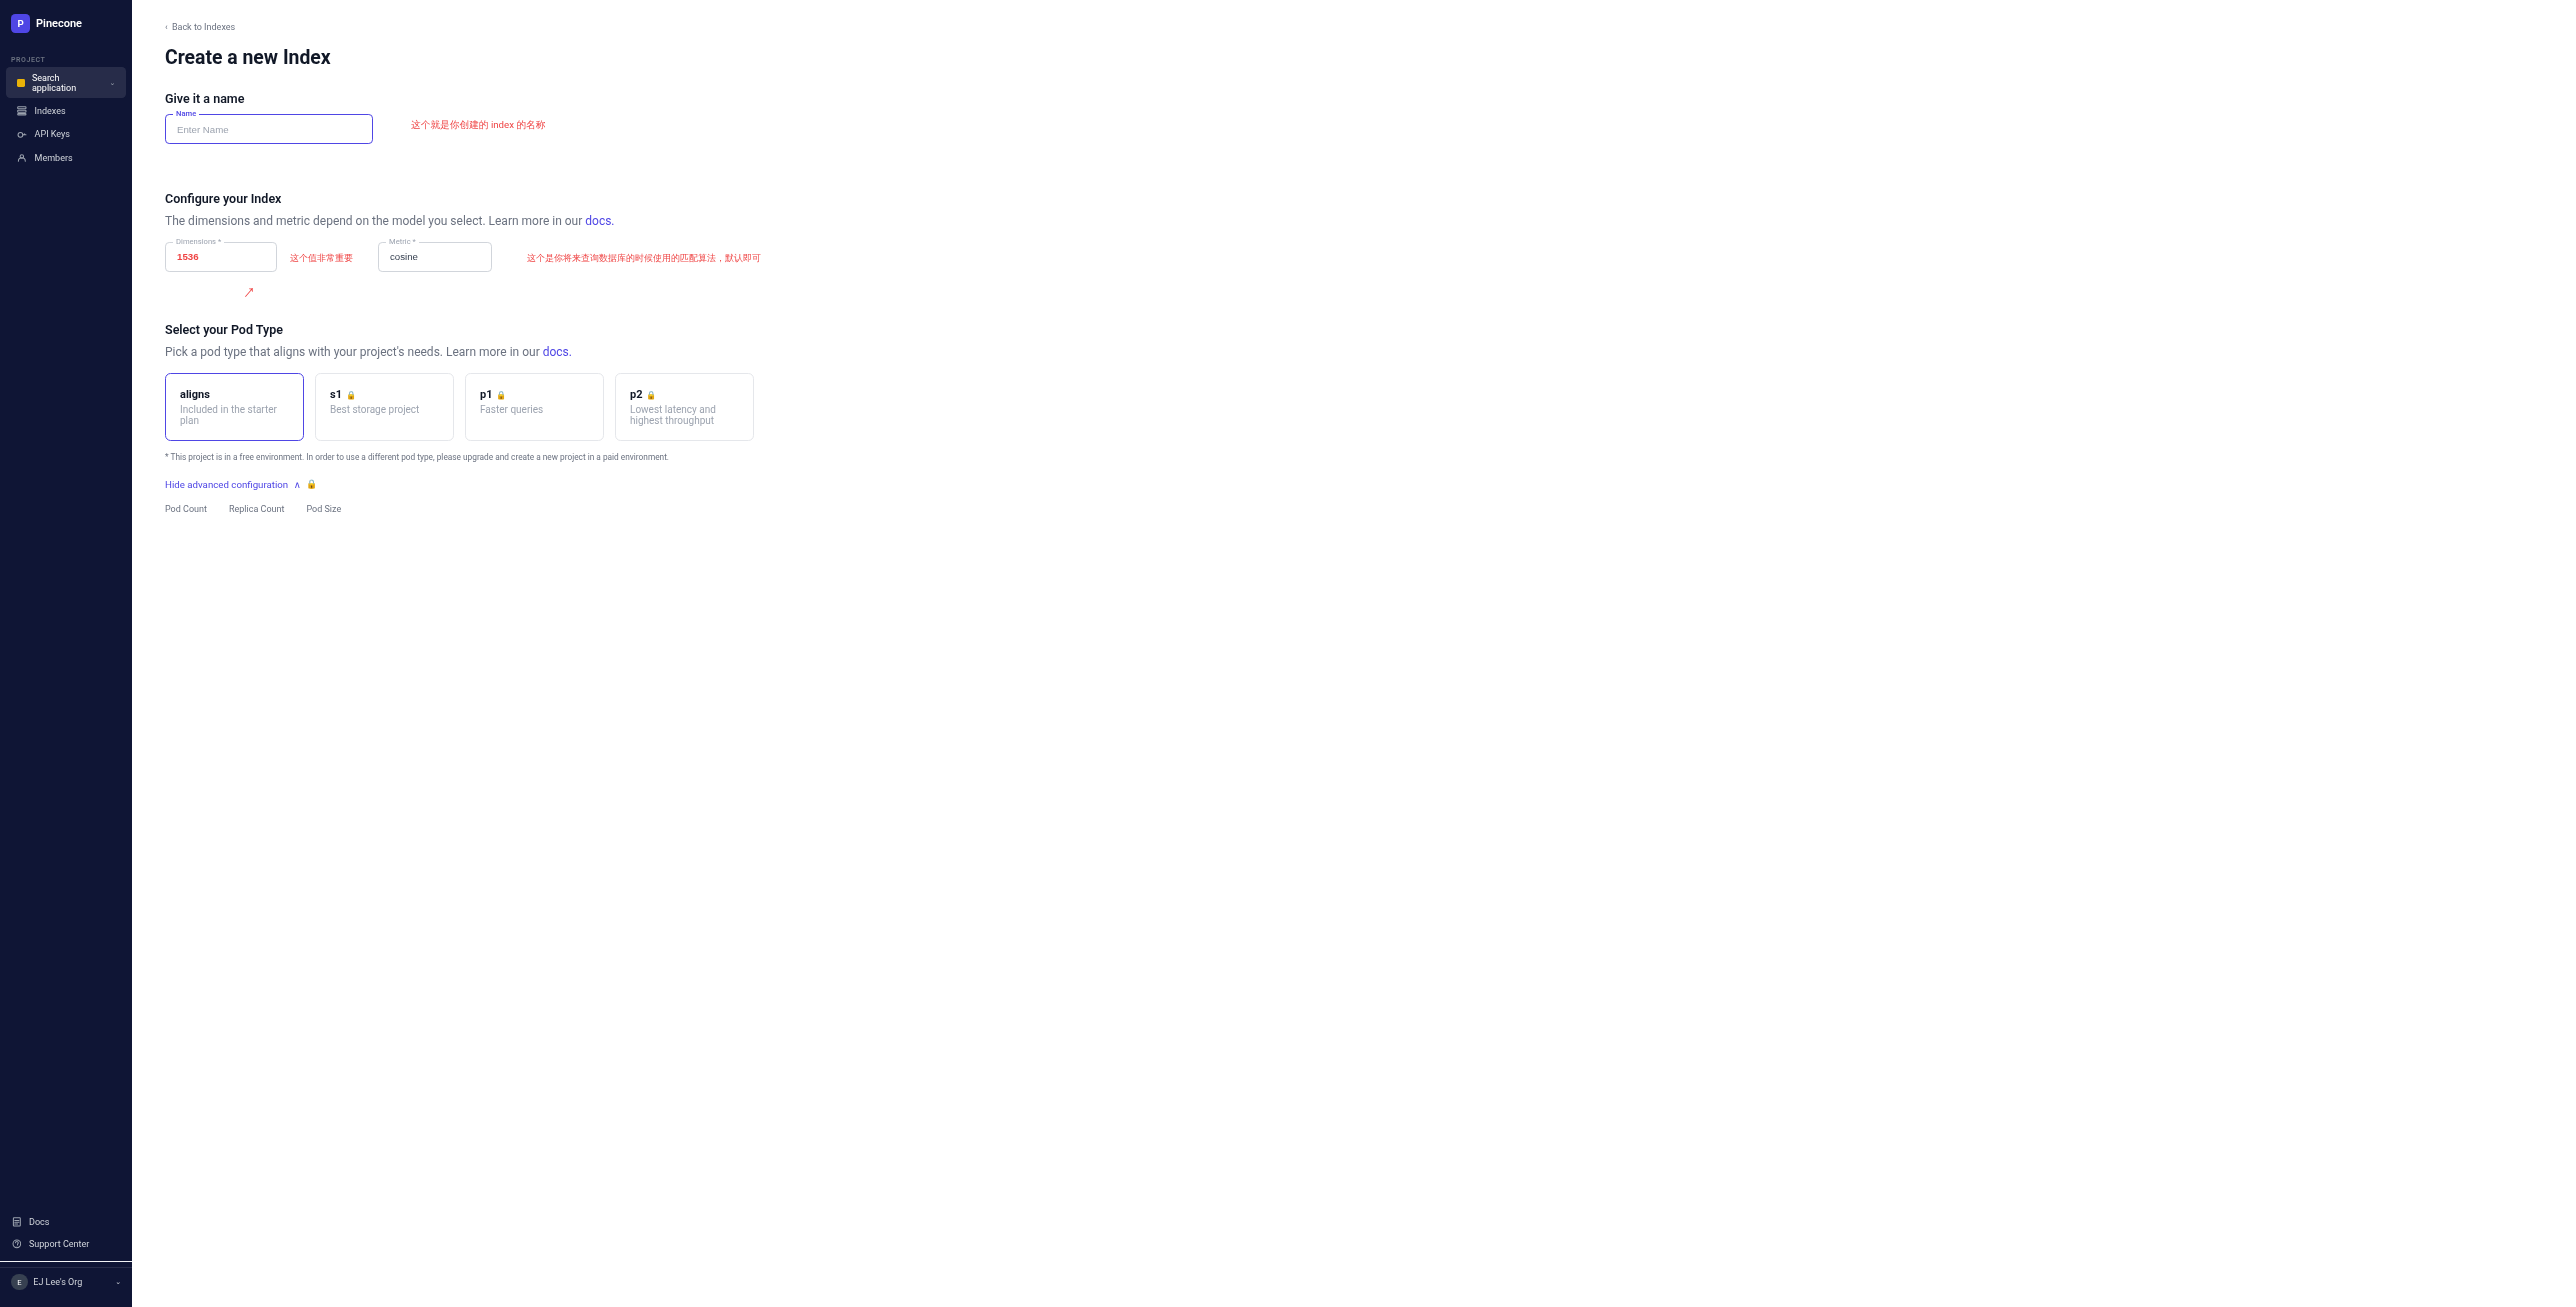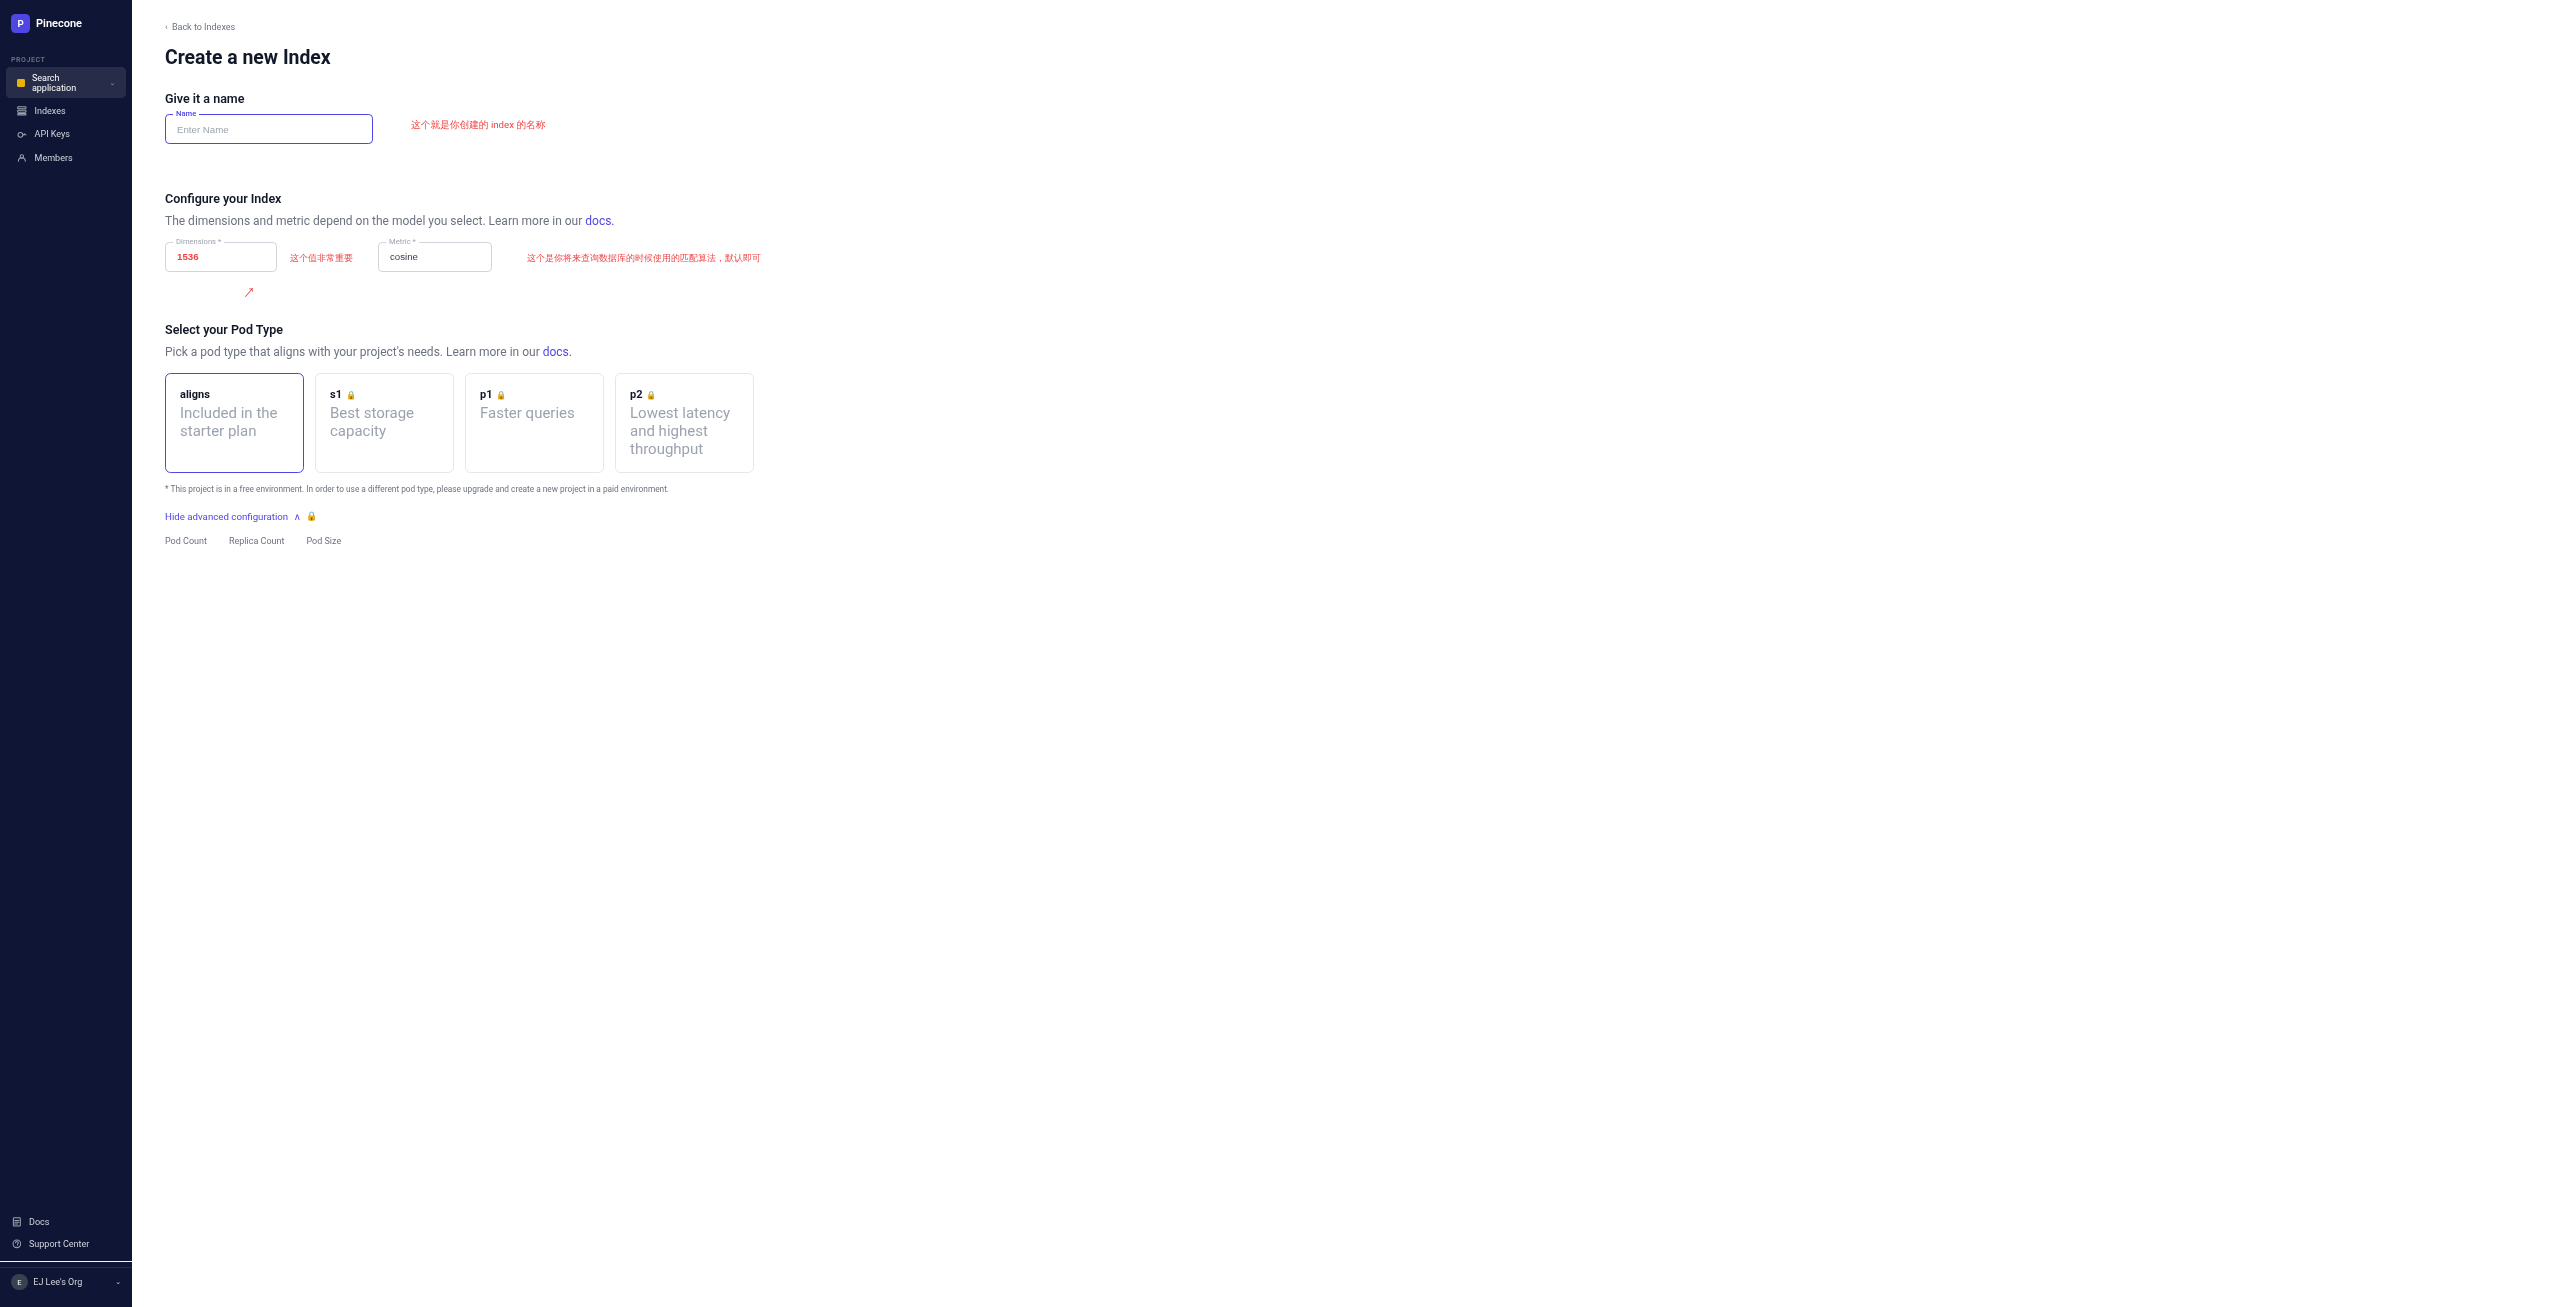--- a/index.html
+++ b/index.html
@@ -168,21 +168,21 @@
       border: 0.7px solid #e5e7eb;
       border-radius: 5.6px;
       padding: 14px;
       width: 139px;
       cursor: pointer;
       background: #fff;
       transition: border-color 0.2s;
     }
     .pod-card.selected { border: 1.4px solid #4f46e5; }
     .pod-card-name { font-size: 11px; font-weight: 700; color: #111827; margin-bottom: 2.8px; display: flex; align-items: center; gap: 4.2px; }
-    .pod-card-desc { font-size: 15px; color: #9ca3af; }
+    .pod-card-desc { font-size: 10px; color: #9ca3af; }
     .lock-icon { font-size: 8.3px; color: #9ca3af; }
     .free-note {
       font-size: 8.3px; color: #6b7280;
       margin-bottom: 16.7px;
     }
 
     
     .advanced-toggle {
       display: flex; align-items: center; gap: 5.6px;
       color: #4f46e5; font-size: 9.7px; cursor: pointer;
@@ -345,21 +345,21 @@
         <span>aligns</span>
       </div>
       <div class="pod-card-desc">Included in the starter plan</div>
     </div>
 
     <div class="pod-card">
       <div class="pod-card-name">
         <span>s1</span>
         <span class="lock-icon">🔒</span>
       </div>
-      <div class="pod-card-desc">Best storage capacity</div>
+      <div class="pod-card-desc">Best storage project</div>
     </div>
 
     <div class="pod-card">
       <div class="pod-card-name">
         <span>p1</span>
         <span class="lock-icon">🔒</span>
       </div>
       <div class="pod-card-desc">Faster queries</div>
     </div>
 

